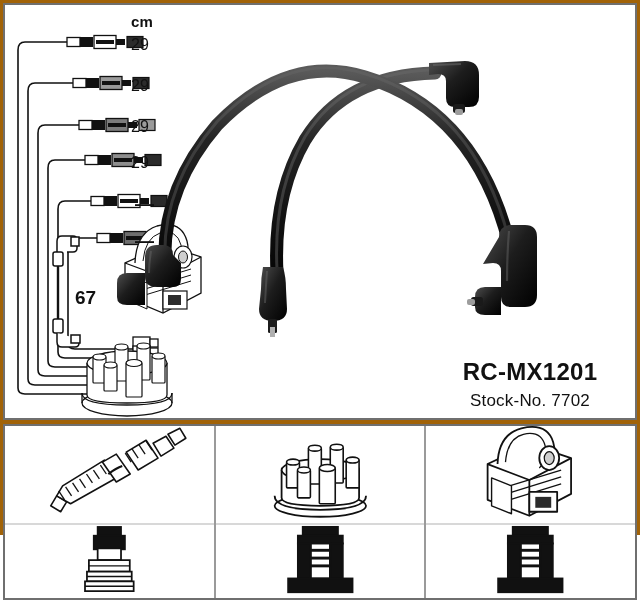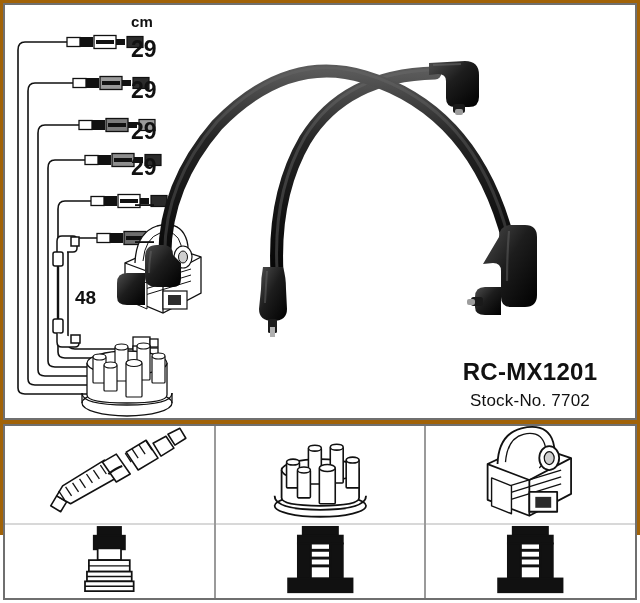--- a/index.html
+++ b/index.html
@@ -28,21 +28,21 @@
   .panel-bot{position:absolute;left:0;top:99px;right:0;bottom:0;}
 
   .svgfull{position:absolute;left:0;top:0;width:100%;height:100%;display:block;}
 
   
   .cm-label{
     position:absolute;left:126px;top:8px;font-size:15px;font-weight:bold;
     letter-spacing:.2px;
   }
   .len{
-    position:absolute;width:34px;text-align:left;font-size:23px;font-weight:bold;
+    position:absolute;width:34px;text-align:left;font-size:16px;font-weight:normal;
     font-family:"Liberation Sans","DejaVu Sans",sans-serif;
   }
   .len.dash{font-size:19px;font-weight:bold;}
   .len48{position:absolute;left:70px;top:282px;font-size:19px;font-weight:bold;}
 
   .part-no{
     position:absolute;left:430px;top:358px;width:200px;text-align:center;
     font-size:24px;font-weight:bold;letter-spacing:.3px;
   }
   .stock-no{
@@ -263,21 +263,21 @@
 
     <div class="cm-label">cm</div>
 
     <div class="len" style="left:126px;top:31px;">29</div>
     <div class="len" style="left:126px;top:72px;">29</div>
     <div class="len" style="left:126px;top:113px;">29</div>
     <div class="len" style="left:126px;top:149px;">29</div>
     <div class="len dash" style="left:130px;top:188px;">—</div>
     <div class="len dash" style="left:130px;top:225px;">—</div>
 
-    <div class="len48">48</div>
+    <div class="len48">67</div>
   </div>
 
   <div class="part-no">RC-MX1201</div>
   <div class="stock-no">Stock-No. 7702</div>
 
   <div class="panel-row">
 
     <div class="panel">
       <div class="panel-top">
         <svg class="svgfull" viewBox="0 0 210 97" preserveAspectRatio="xMidYMid meet">

